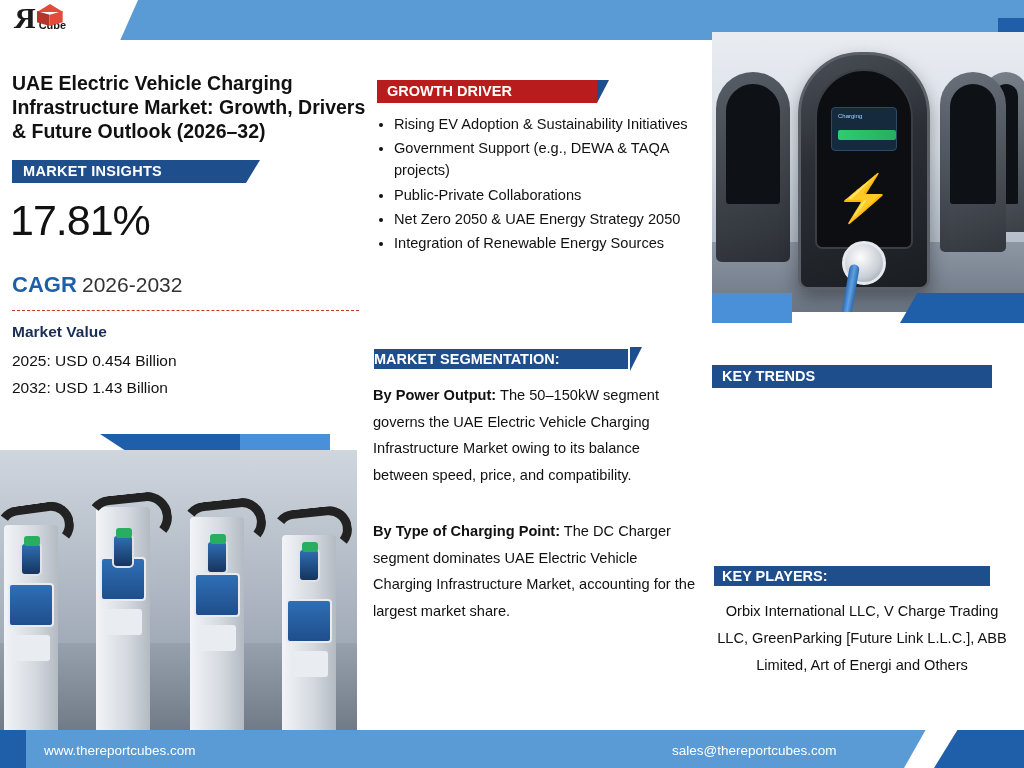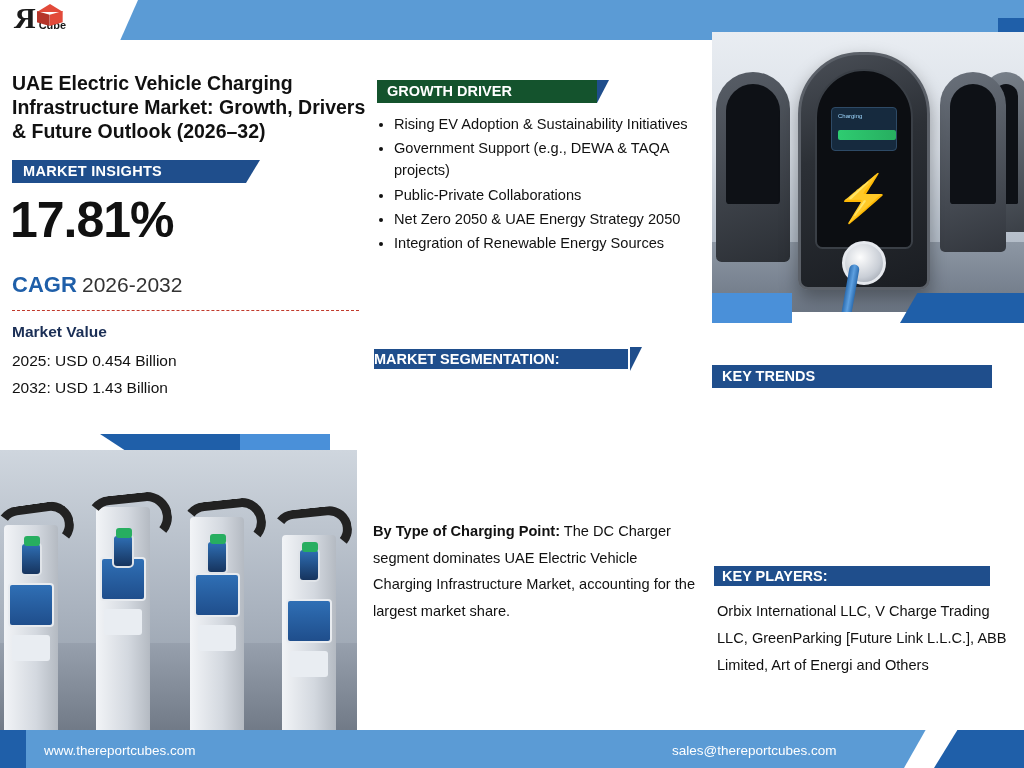--- a/index.html
+++ b/index.html
@@ -76,21 +76,21 @@
     position: absolute; top: 160px; left: 246px; width: 14px; height: 23px;
     background: #1f4e8c; clip-path: polygon(0 0, 100% 0, 0 100%);
   }
   .mi-ribbon span {
     color: #fff; font-size: 14.5px; font-weight: bold; letter-spacing: .3px;
     line-height: 23px; padding-left: 11px; display: block;
   }
 
   .cagr-num {
     position: absolute; top: 186px; left: 10px;
-    font-size: 50px; font-weight: bold; color: #111; letter-spacing: -1px;
+    font-size: 43px; font-weight: normal; color: #111; letter-spacing: -1px;
     line-height: 68px;
   }
   .cagr-label {
     position: absolute; top: 272px; left: 12px;
     font-size: 22px; font-weight: bold; color: #1f5fa9;
   }
   .cagr-years {
     position: absolute; top: 273px; left: 82px;
     font-size: 21px; color: #333;
   }
@@ -121,21 +121,21 @@
     background: #1f5fa9; clip-path: polygon(0 0, 100% 0, 100% 100%, 24% 100%);
   }
   .img-left-notch2 {
     position: absolute; top: 434px; left: 240px; width: 90px; height: 22px;
     background: #4a90d9;
   }
 
   
   .gd-ribbon {
     position: absolute; top: 80px; left: 377px; width: 220px; height: 23px;
-    background: #14532d;
+    background: #b91c1c;
   }
   .gd-ribbon span {
     color: #fff; font-size: 14.5px; font-weight: bold; line-height: 23px;
     padding-left: 10px; display: block;
   }
   .gd-ribbon-tail {
     position: absolute; top: 80px; left: 597px; width: 12px; height: 23px;
     background: #1f4e8c; clip-path: polygon(0 0, 100% 0, 0 100%);
   }
   .gd-list {
@@ -197,21 +197,21 @@
   .kp-ribbon {
     position: absolute; top: 564px; left: 712px; width: 280px; height: 24px;
     background: #1f4e8c; border: 2px solid #fff;
   }
   .kp-ribbon span {
     color: #fff; font-size: 14.5px; font-weight: bold; line-height: 20px;
     padding-left: 8px; display: block;
   }
   .kp-text {
     position: absolute; top: 598px; left: 717px; width: 290px;
-    font-size: 14.6px; color: #111; line-height: 1.85;
+    font-size: 14.6px; color: #111; line-height: 1.85; text-align: center;
   }
 
   
   .bottombar {
     position: absolute; bottom: 0; left: 0; width: 1024px; height: 38px;
     background: #5b9bd5;
   }
   .bottom-left-white {
     position: absolute; bottom: 0; left: 0; width: 26px; height: 38px;
     background: #1f5fa9;
@@ -384,20 +384,23 @@
     <li>Public-Private Collaborations</li>
     <li>Net Zero 2050 &amp; UAE Energy Strategy 2050</li>
     <li>Integration of Renewable Energy Sources</li>
   </ul>
 
   <div class="seg-ribbon">
     <span>MARKET SEGMENTATION:</span>
   </div>
   <div class="seg-ribbon-tail"></div>
 
+  <p class="seg-p1">
+    <b>By Power Output:</b><span> The 50–150kW segment governs the UAE Electric Vehicle Charging Infrastructure Market owing to its balance between speed, price, and compatibility.</span>
+  </p>
   <p class="seg-p2">
     <b>By Type of Charging Point:</b><span> The DC Charger segment dominates UAE Electric Vehicle Charging Infrastructure Market, accounting for the largest market share.</span>
   </p>
 
   <div class="img-right">
     <div class="ev-bg-r"></div>
     <div class="ev-floor-r"></div>
     <div class="chg-row chg-a">
         <div class="chg-scr"></div>
       </div>

